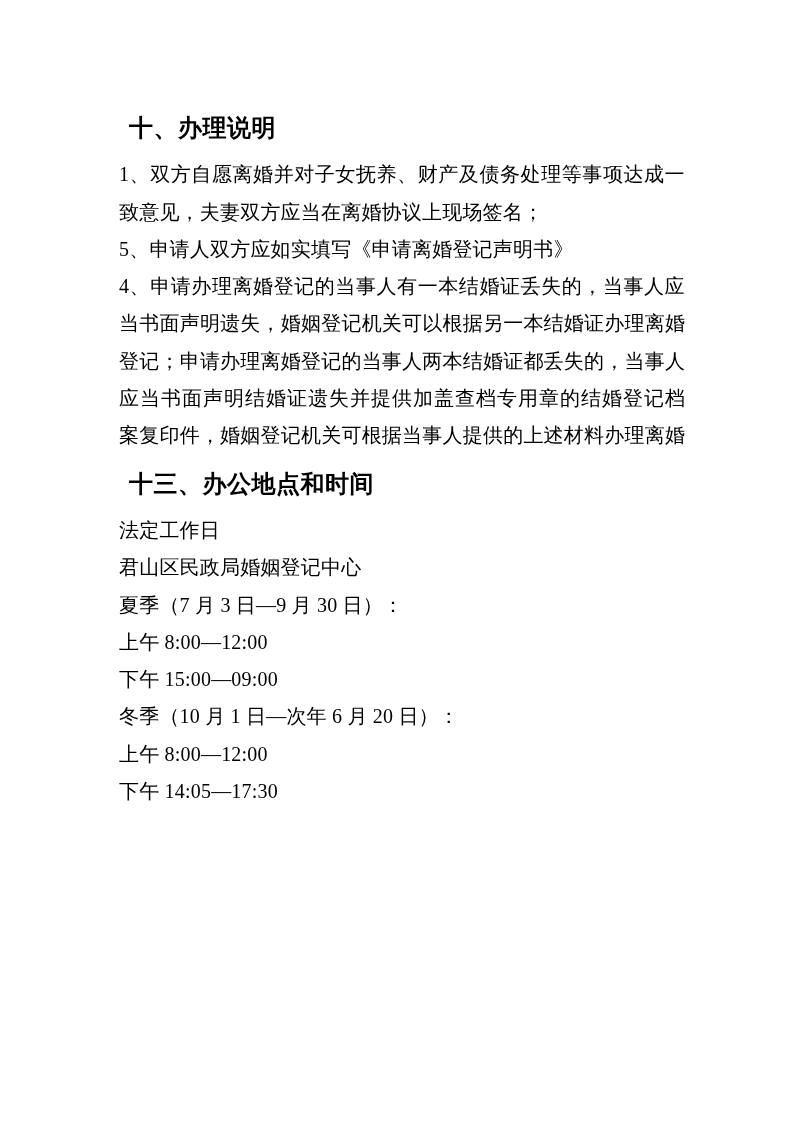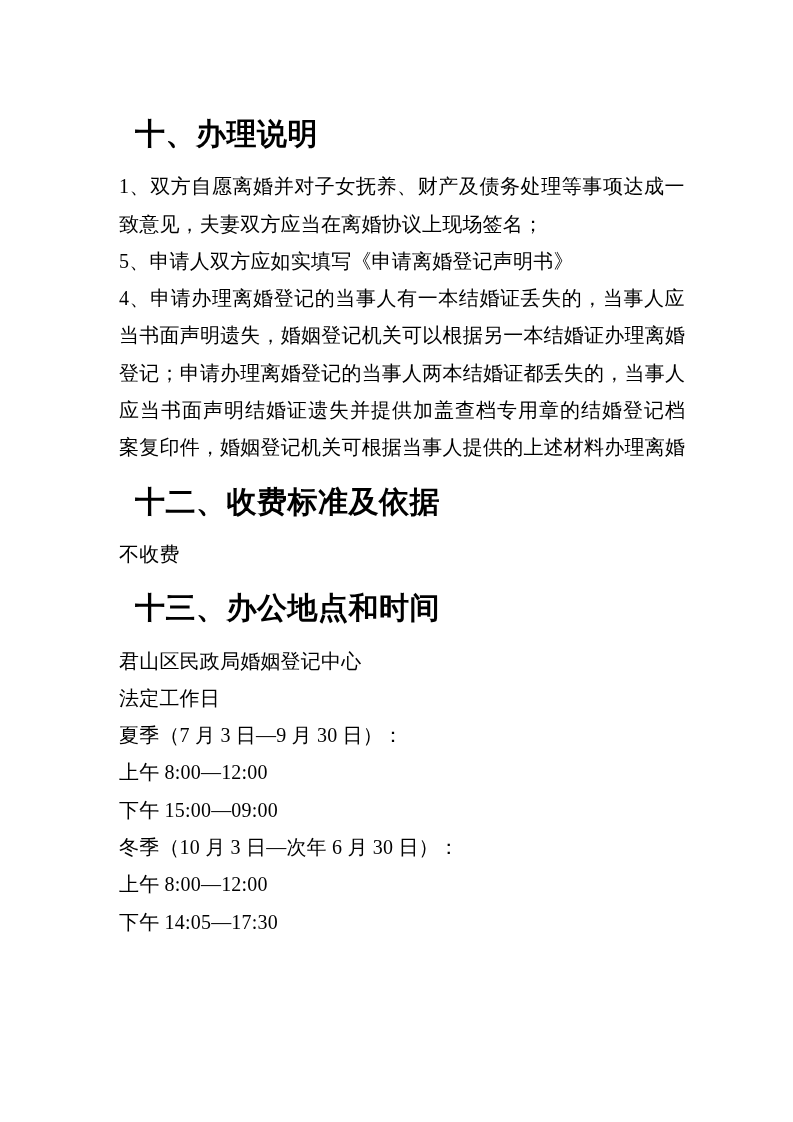--- a/index.html
+++ b/index.html
@@ -23,23 +23,23 @@
     height: 37.3px;
     line-height: 37.3px;
     font-size: 20px;
     margin: 0;
     white-space: nowrap;
     letter-spacing: 0.2px;
   }
   .heading {
     height: 37.3px;
     line-height: 37.3px;
-    font-size: 30px;
+    font-size: 24px;
     font-weight: 700;
-    margin: 16px;
+    margin: 10px;
     font-family: "Liberation Sans", sans-serif;
     white-space: nowrap;
     letter-spacing: 0.5px;
   }
   
   .just {
     display: flex;
     justify-content: space-between;
     letter-spacing: 0;
   }
@@ -235,30 +235,26 @@
         <span>办</span>
         <span>理</span>
         <span>离</span>
         <span>婚</span>
       </p>
   </section>
 
   <section>
   </section>
 
-  <section>
-    <h2 class="heading">十二、收费标准及依据</h2>
-    <p class="line">不收费</p>
-  </section>
 
   <section>
     <h2 class="heading">十三、办公地点和时间</h2>
+    <p class="line">法定工作日</p>
     <p class="line">君山区民政局婚姻登记中心</p>
-    <p class="line">法定工作日</p>
     <p class="line">夏季（7 月 3 日—9 月 30 日）：</p>
     <p class="line">上午 8:00—12:00</p>
     <p class="line">下午 15:00—09:00</p>
-    <p class="line">冬季（10 月 3 日—次年 6 月 30 日）：</p>
+    <p class="line">冬季（10 月 1 日—次年 6 月 20 日）：</p>
     <p class="line">上午 8:00—12:00</p>
     <p class="line">下午 14:05—17:30</p>
   </section>
 
 </main>
 
 </body></html>

